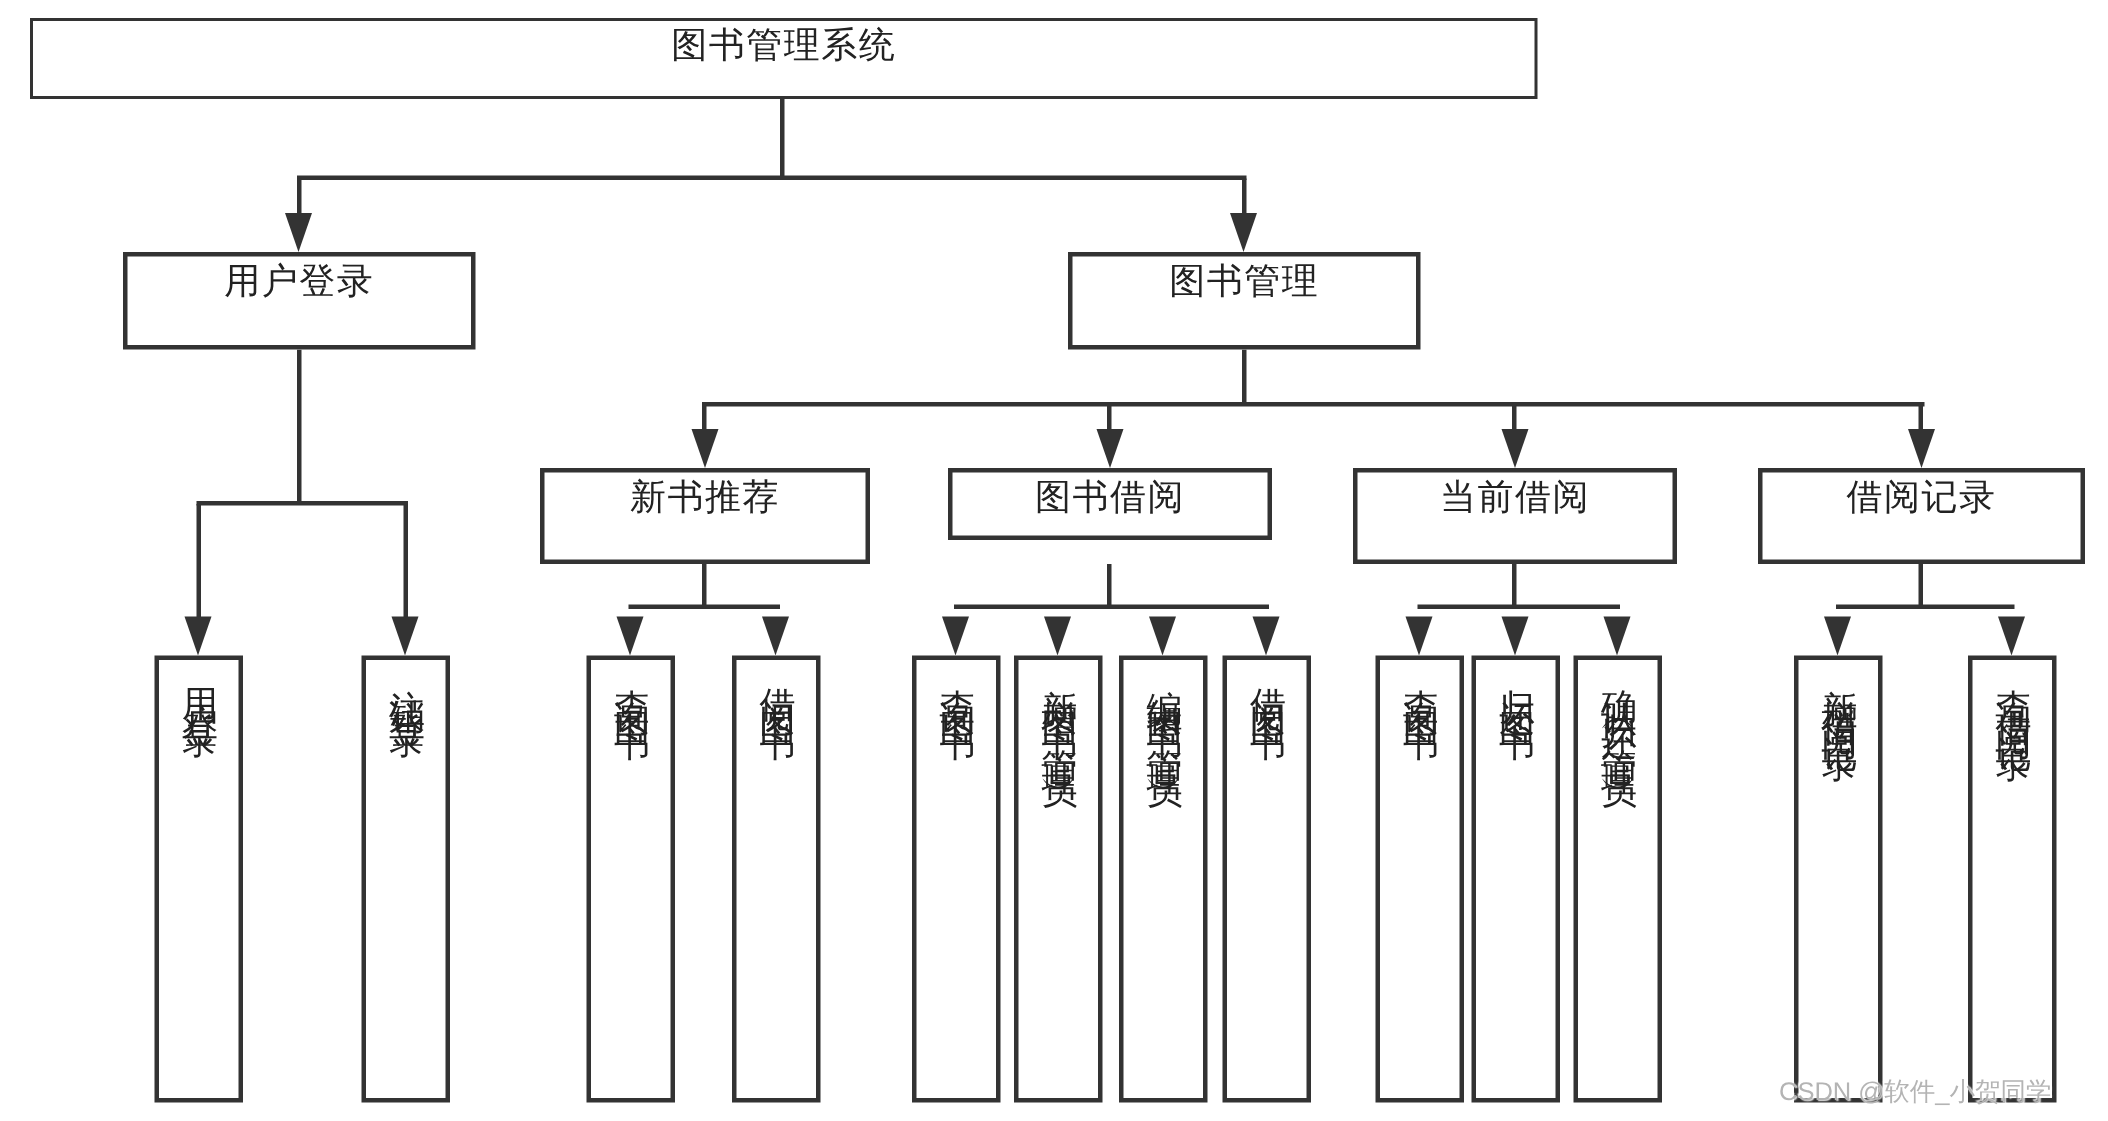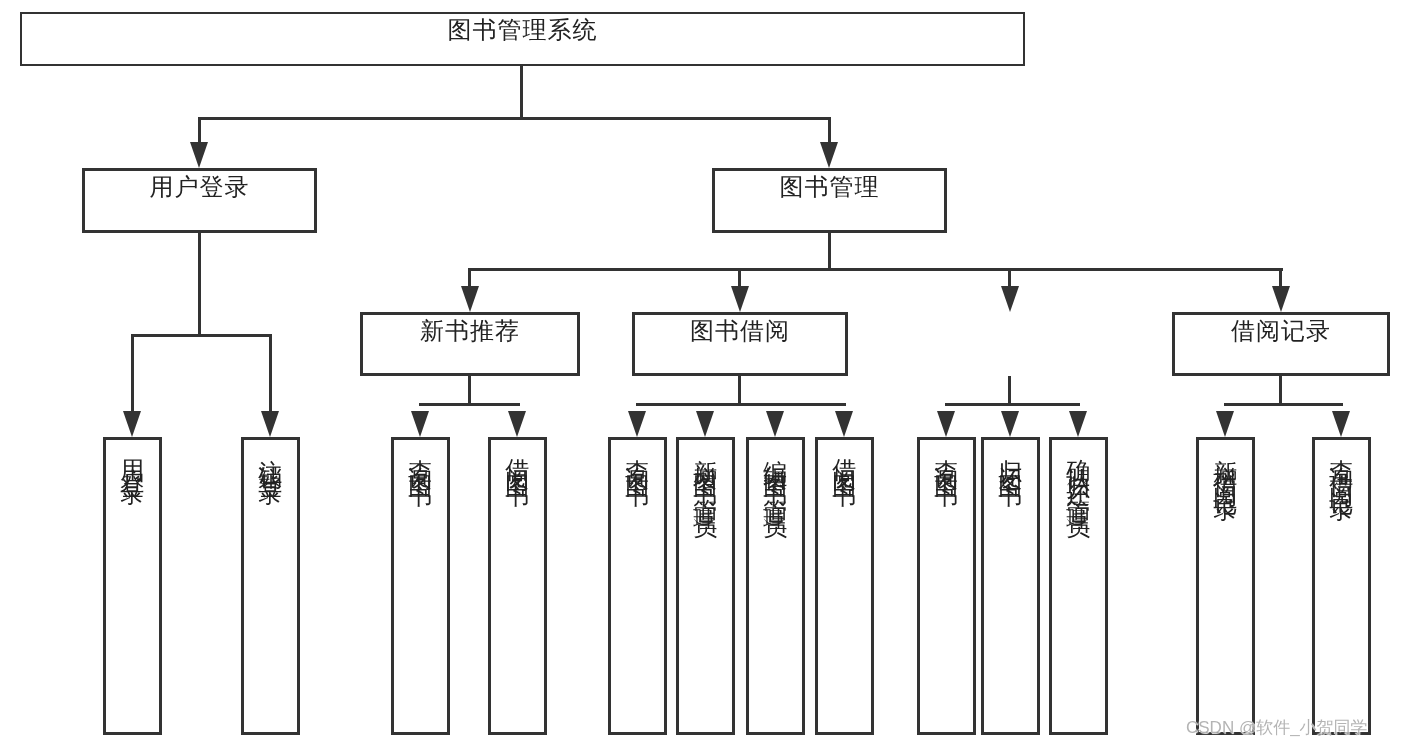--- a/index.html
+++ b/index.html
@@ -90,22 +90,25 @@
   <div class="box" style="left:82px;top:168px;width:235px;height:65px;">
     <span class="hlabel">用户登录</span>
   </div>
   <div class="box" style="left:360px;top:312px;width:220px;height:64px;">
     <span class="hlabel">新书推荐</span>
   </div>
 
   <div class="box" style="left:712px;top:168px;width:235px;height:65px;">
     <span class="hlabel">图书管理</span>
   </div>
-  <div class="box" style="left:632px;top:312px;width:216px;height:64px;">
+  <div class="box" style="left:632px;top:312px;width:216px;height:48px;">
     <span class="hlabel">图书借阅</span>
+  </div>
+  <div class="box" style="left:902px;top:312px;width:216px;height:64px;">
+    <span class="hlabel">当前借阅</span>
   </div>
   <div class="box" style="left:1172px;top:312px;width:218px;height:64px;">
     <span class="hlabel">借阅记录</span>
   </div>
 
   <div class="box" style="left:103px;top:437px;width:59px;height:298px;">
     <span class="vlabel">用户登录</span>
   </div>
   <div class="box" style="left:241px;top:437px;width:59px;height:298px;">
     <span class="vlabel">注销登录</span>

